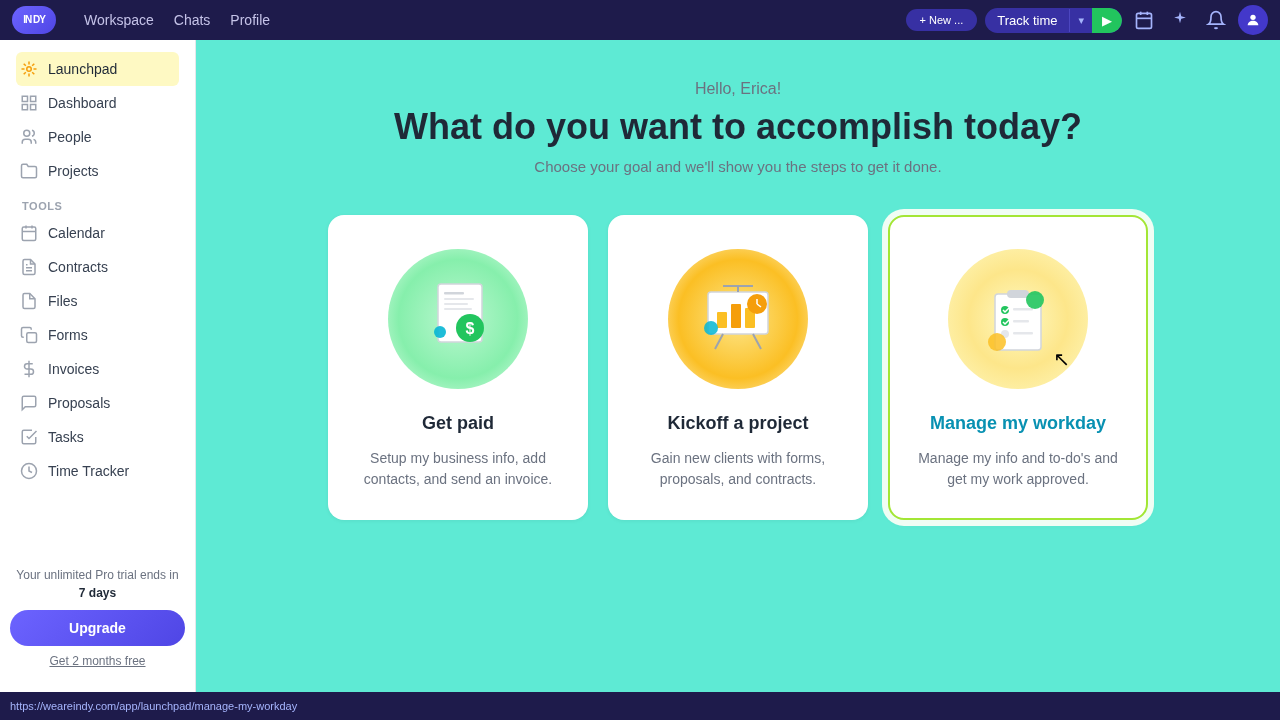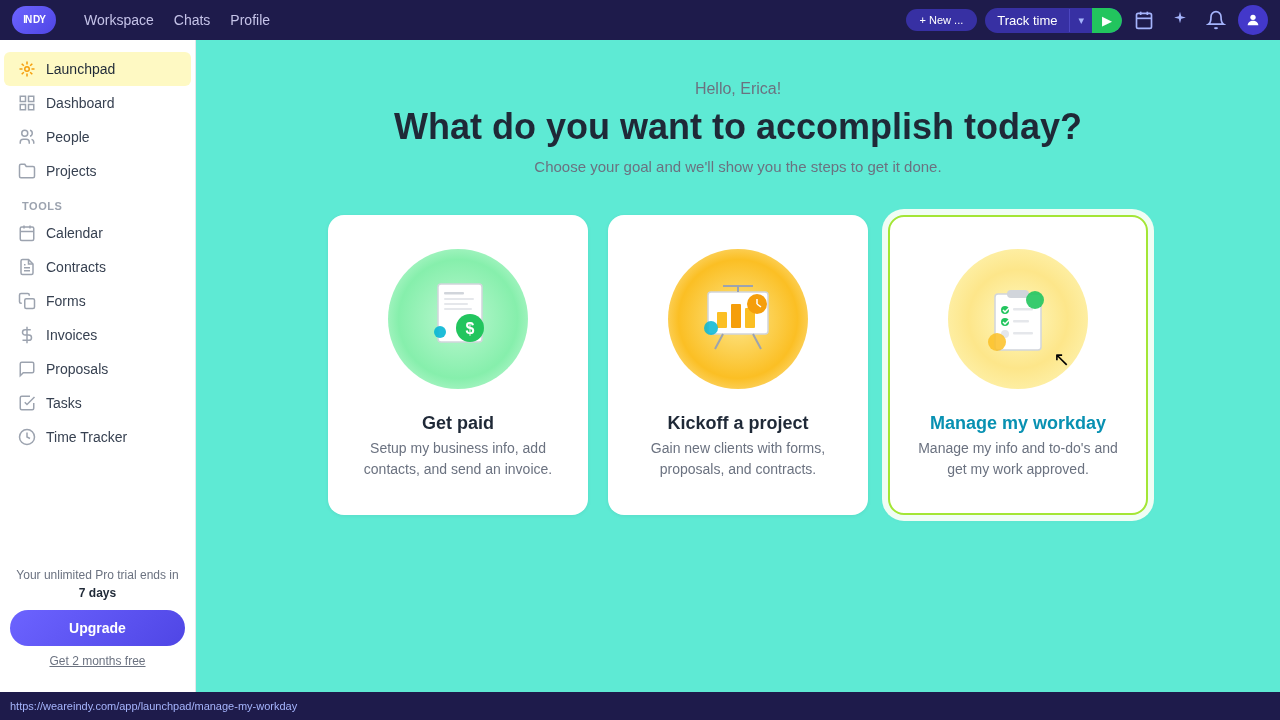--- a/index.html
+++ b/index.html
@@ -124,26 +124,26 @@
       border-right: 1px solid #e5e7eb;
       display: flex;
       flex-direction: column;
       flex-shrink: 0;
       padding: 12px 0;
     }
     .sidebar-item {
       display: flex;
       align-items: center;
       gap: 10px;
-      padding: 8px 14px;
+      padding: 8px 4px;
       cursor: pointer;
       font-size: 14px;
       color: #374151;
       border-radius: 6px;
-      margin: 0 4px;
+      margin: 0 16px;
     }
     .sidebar-item.active { background: #fef9c3; color: #1f2937; font-weight: 500; }
     .sidebar-item svg { width: 18px; height: 18px; flex-shrink: 0; }
 
     .sidebar-section-label {
       font-size: 11px;
       color: #9ca3af;
       font-weight: 600;
       text-transform: uppercase;
       letter-spacing: 0.05em;
@@ -255,21 +255,21 @@
       position: relative;
     }
     .card-icon-area.green-bg { background: radial-gradient(circle, #bbf7d0 0%, #86efac 60%, #dcfce7 100%); }
     .card-icon-area.yellow-bg { background: radial-gradient(circle, #fde68a 0%, #fbbf24 60%, #fef3c7 100%); }
     .card-icon-area.pale-yellow-bg { background: radial-gradient(circle, #fef9c3 0%, #fde68a 50%, #fef9c3 100%); }
 
     .card-title {
       font-size: 18px;
       font-weight: 700;
       color: #1f2937;
-      margin-bottom: 4px;
+      margin-bottom: 14px;
       text-align: center;
     }
     .card-title.teal { color: #0891b2; }
     .card-desc {
       font-size: 14px;
       color: #6b7280;
       text-align: center;
       line-height: 1.5;
     }
 
@@ -409,20 +409,27 @@
       <svg viewBox="0 0 24 24" fill="none" stroke="#9ca3af" stroke-width="2">
           <path d="M14 2H6a2 2 0 0 0-2 2v16a2 2 0 0 0 2 2h12a2 2 0 0 0 2-2V8z"></path>
           <polyline points="14 2 14 8 20 8"></polyline>
           <line x1="16" y1="13" x2="8" y2="13"></line>
           <line x1="16" y1="17" x2="8" y2="17"></line>
           <polyline points="10 9 9 9 8 9"></polyline>
         </svg>
       <span>Contracts</span>
     </div>
 
+    <div class="sidebar-item">
+      <svg viewBox="0 0 24 24" fill="none" stroke="#9ca3af" stroke-width="2">
+          <path d="M13 2H6a2 2 0 0 0-2 2v16a2 2 0 0 0 2 2h12a2 2 0 0 0 2-2V9z"></path>
+          <polyline points="13 2 13 9 20 9"></polyline>
+        </svg>
+      <span>Files</span>
+    </div>
 
     <div class="sidebar-item">
       <svg viewBox="0 0 24 24" fill="none" stroke="#9ca3af" stroke-width="2">
           <rect x="9" y="9" width="13" height="13" rx="2"></rect>
           <path d="M5 15H4a2 2 0 0 1-2-2V4a2 2 0 0 1 2-2h9a2 2 0 0 1 2 2v1"></path>
         </svg>
       <span>Forms</span>
     </div>
 
     <div class="sidebar-item">

